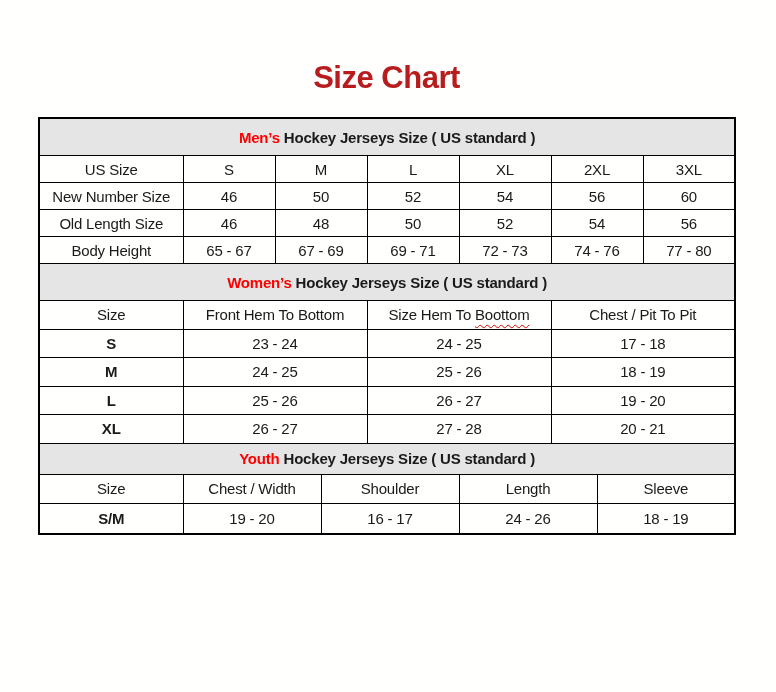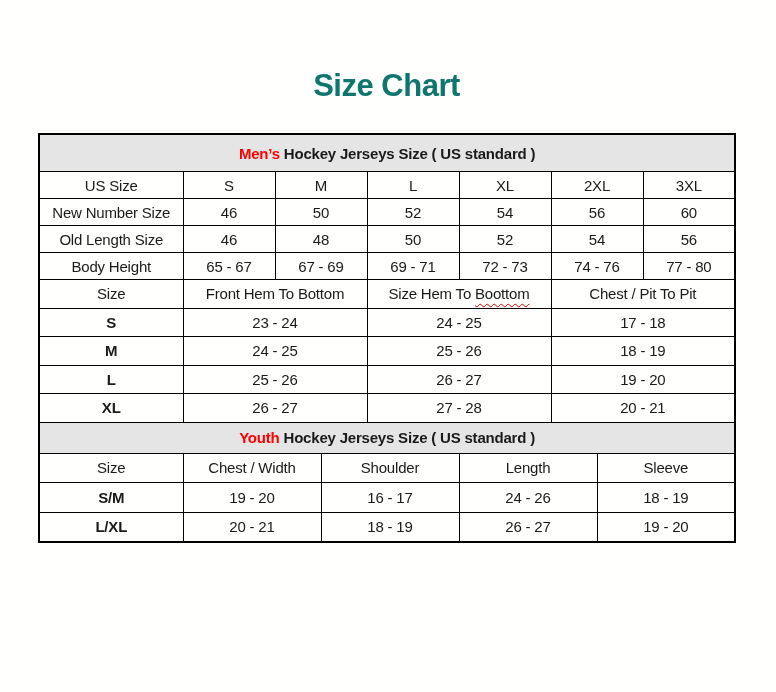--- a/index.html
+++ b/index.html
@@ -12,28 +12,28 @@
     background: #FFFFFE;
     overflow: hidden;
     font-family: "Liberation Sans", sans-serif;
     color: #1A1A1A;
   }
   .wrap {
     width: 697px;
     margin-left: 38px;
   }
   .page-title {
-    margin: 8px;
+    margin: 0;
     padding-top: 60px;
     padding-bottom: 21px;
     text-align: center;
     font-size: 31px;
     font-weight: bold;
     letter-spacing: -0.5px;
-    color: #0f766e;
+    color: #b91c1c;
   }
   table.size-chart {
     width: 697px;
     border-collapse: collapse;
     table-layout: fixed;
     border: 2.5px solid #000;
   }
   table.size-chart td {
     border: 1.5px solid #000;
     text-align: center;
@@ -108,20 +108,23 @@
       <tr class="mens-row">
         <td>Body Height</td>
         <td colspan="2">65 - 67</td>
         <td colspan="2">67 - 69</td>
         <td colspan="2">69 - 71</td>
         <td colspan="2">72 - 73</td>
         <td colspan="2">74 - 76</td>
         <td colspan="2">77 - 80</td>
       </tr>
 
+      <tr>
+        <td class="band" colspan="13"><span class="hl">Women’s</span><span> Hockey Jerseys Size ( US standard )</span></td>
+      </tr>
       <tr class="womens-row">
         <td class="hdr">Size</td>
         <td class="hdr" colspan="4">Front Hem To Bottom</td>
         <td class="hdr" colspan="4"><span>Size Hem To </span><span class="squiggle">Boottom</span></td>
         <td class="hdr" colspan="4">Chest / Pit To Pit</td>
       </tr>
       <tr class="womens-row">
         <td class="lbl-bold">S</td>
         <td colspan="4">23 - 24</td>
         <td colspan="4">24 - 25</td>
@@ -156,23 +159,16 @@
         <td class="hdr" colspan="3">Length</td>
         <td class="hdr" colspan="3">Sleeve</td>
       </tr>
       <tr class="youth-row">
         <td class="lbl-bold">S/M</td>
         <td colspan="3">19 - 20</td>
         <td colspan="3">16 - 17</td>
         <td colspan="3">24 - 26</td>
         <td colspan="3">18 - 19</td>
       </tr>
-      <tr class="youth-row">
-        <td class="lbl-bold">L/XL</td>
-        <td colspan="3">20 - 21</td>
-        <td colspan="3">18 - 19</td>
-        <td colspan="3">26 - 27</td>
-        <td colspan="3">19 - 20</td>
-      </tr>
 
     </tbody>
   </table>
 </div>
 
 </body></html>

